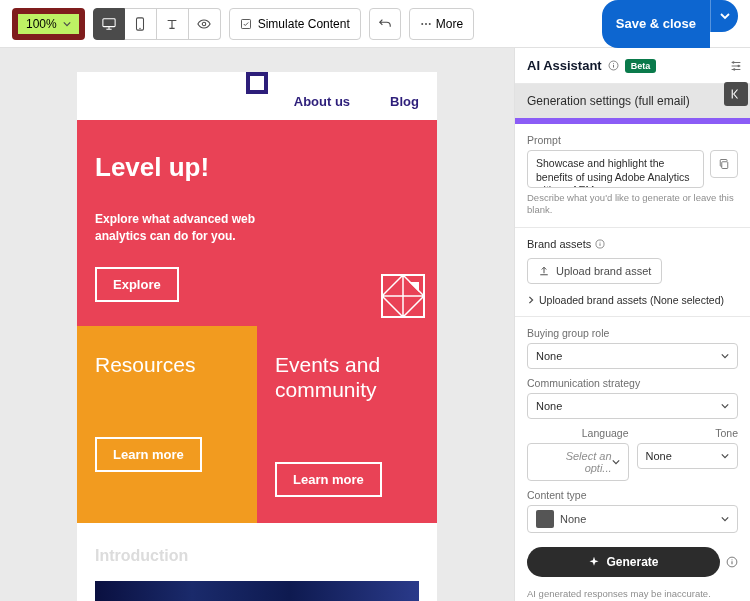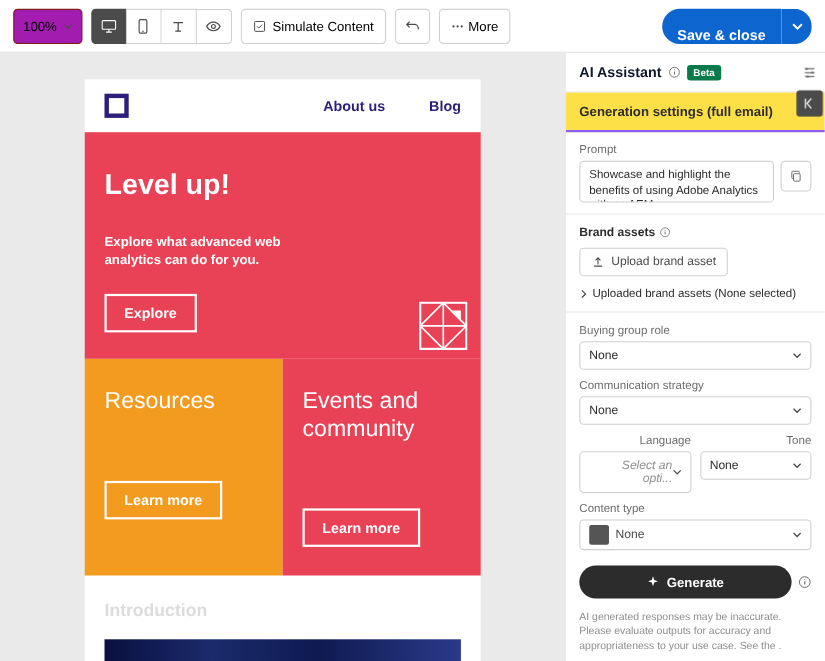--- a/index.html
+++ b/index.html
@@ -1,35 +1,35 @@
 <!DOCTYPE html>
 <html><head>
 <meta charset="utf-8">
 <style>
 * { box-sizing: border-box; margin: 0; padding: 0; font-family: -apple-system, BlinkMacSystemFont, "Segoe UI", sans-serif; }
 body { background: #f5f5f5; width: 750px; height: 601px; overflow: hidden; position: relative; }
 
 .topbar { height: 48px; background: #fff; border-bottom: 1px solid #e1e1e1; display: flex; align-items: center; justify-content: center; gap: 8px; padding: 0 12px; }
 .topbar-group { display: flex; align-items: center; gap: 0; }
-.zoom-select { height: 32px; border: 1px solid #7f1d1d; border-radius: 4px; padding: 0 8px; font-size: 12px; background: #a21caf; display: flex; align-items: center; gap: 6px; cursor: pointer; }
+.zoom-select { height: 32px; border: 6px solid #7f1d1d; border-radius: 4px; padding: 0 8px; font-size: 12px; background: #bef264; display: flex; align-items: center; gap: 6px; cursor: pointer; }
 .icon-btn { width: 32px; height: 32px; display: flex; align-items: center; justify-content: center; cursor: pointer; border: 1px solid #d0d0d0; background: #fff; }
 .icon-btn.first { border-radius: 4px 0 0 4px; }
 .icon-btn.last { border-radius: 0 4px 4px 0; }
 .icon-btn.mid { border-left: none; }
 .icon-btn.active { background: #4b4b4b; color: #fff; border-color: #4b4b4b; }
 .sim-btn { height: 32px; border: 1px solid #d0d0d0; border-radius: 4px; padding: 0 10px; font-size: 12px; background: #fff; display: flex; align-items: center; gap: 6px; cursor: pointer; }
 .more-btn { height: 32px; border: 1px solid #d0d0d0; border-radius: 4px; padding: 0 10px; font-size: 12px; background: #fff; display: flex; align-items: center; gap: 4px; cursor: pointer; }
 .save-group { display: flex; margin-left: auto; }
-.save-btn { height: 32px; background: #0d66d0; color: #fff; border: none; border-radius: 16px 0 0 16px; padding: 16px 14px; font-size: 13px; font-weight: 600; cursor: pointer; }
+.save-btn { height: 48px; background: #0d66d0; color: #fff; border: none; border-radius: 16px 0 0 16px; padding: 16px 14px; font-size: 13px; font-weight: 600; cursor: pointer; }
 .save-chevron { width: 28px; height: 32px; background: #0d66d0; color: #fff; border: none; border-left: 1px solid rgba(255,255,255,0.3); border-radius: 0 16px 16px 0; display: flex; align-items: center; justify-content: center; cursor: pointer; }
 
 .workspace { display: flex; height: calc(601px - 48px); }
 .canvas-area { flex: 1; overflow: auto; padding: 24px; background: #eaeaea; }
 .email-canvas { width: 360px; margin: 0 auto; background: #fff; }
-.email-header { height: 48px; display: flex; align-items: center; padding: 0 18px; }
+.email-header { height: 48px; display: flex; align-items: center; padding: 0 18px; flex-direction: column; }
 .logo { width: 22px; height: 22px; border: 4px solid #2d1e7a; }
 .nav { margin-left: auto; display: flex; gap: 40px; }
 .nav a { color: #2d1e7a; font-weight: 700; font-size: 13px; text-decoration: none; }
 .hero { background: #e94256; color: #fff; padding: 32px 18px 24px; position: relative; }
 .hero h1 { font-size: 26px; font-weight: 800; margin-bottom: 28px; }
 .hero p { font-size: 12px; font-weight: 600; max-width: 210px; line-height: 1.4; margin-bottom: 22px; }
 .hero-deco { position: absolute; right: 12px; bottom: 8px; }
 .btn-outline { display: inline-block; border: 2.5px solid #fff; padding: 8px 16px; font-size: 13px; font-weight: 700; color: #fff; cursor: pointer; }
 .two-col { display: flex; }
 .col { width: 50%; padding: 26px 18px; color: #fff; }
@@ -37,30 +37,30 @@
 .col.red { background: #e94256; }
 .col h2 { font-size: 21px; font-weight: 400; margin-bottom: 60px; line-height: 1.2; }
 .intro { padding: 24px 18px 8px; }
 .intro h2 { color: #dcdcdc; font-size: 16px; font-weight: 800; }
 .img-block { margin: 8px 18px 24px; height: 48px; background: linear-gradient(90deg, #0a1040, #1a2a6b 30%, #0e1a50 60%, #2a3a8a); }
 
 .right-panel { width: 236px; background: #fff; border-left: 1px solid #e1e1e1; overflow-y: auto; font-size: 11px; color: #4b4b4b; position: relative; }
 .rp-header { padding: 10px 12px; display: flex; align-items: center; gap: 6px; border-bottom: 1px solid #e8e8e8; }
 .rp-header-title { font-weight: 700; font-size: 13px; color: #0f172a; }
 .beta-badge { background: #0a7a4b; color: #fff; font-size: 9px; font-weight: 700; padding: 2px 6px; border-radius: 3px; }
-.rp-section-title { font-weight: 700; font-size: 12px; color: #2c2c2c; padding: 10px 12px; background: #fde047; border-bottom: 2px solid #8b5cf6; }
+.rp-section-title { font-weight: 400; font-size: 12px; color: #2c2c2c; padding: 10px 12px; background: #e5e5e5; border-bottom: 6px solid #8b5cf6; }
 .rp-body { padding: 10px 12px; }
 .field-label { font-size: 10.5px; color: #6e6e6e; margin-bottom: 4px; margin-top: 8px; }
 .field-label.first { margin-top: 0; }
 .prompt-row { display: flex; gap: 6px; }
 .prompt-input { flex: 1; border: 1px solid #d0d0d0; border-radius: 4px; padding: 6px 8px; font-size: 10.5px; color: #2c2c2c; height: 38px; overflow: hidden; line-height: 1.3; }
 .copy-btn { width: 28px; height: 28px; border: 1px solid #d0d0d0; border-radius: 4px; display: flex; align-items: center; justify-content: center; cursor: pointer; background: #fff; }
 .hint { font-size: 9.5px; color: #8e8e8e; margin-top: 4px; line-height: 1.3; }
 .divider { height: 1px; background: #e8e8e8; margin: 10px -12px; }
-.brand-label { font-size: 11px; font-weight: 700; color: #2c2c2c; display: flex; align-items: center; gap: 4px; }
+.brand-label { font-size: 11px; font-weight: 400; color: #2c2c2c; display: flex; align-items: center; gap: 4px; }
 .upload-btn { margin-top: 8px; border: 1px solid #d0d0d0; border-radius: 4px; padding: 6px 10px; font-size: 11px; background: #fff; display: inline-flex; align-items: center; gap: 6px; cursor: pointer; }
 .expand-row { margin-top: 10px; font-size: 10.5px; display: flex; align-items: center; gap: 4px; cursor: pointer; color: #2c2c2c; }
 .select-input { width: 100%; border: 1px solid #d0d0d0; border-radius: 4px; padding: 6px 8px; font-size: 11px; background: #fff; display: flex; align-items: center; justify-content: space-between; cursor: pointer; color: #2c2c2c; }
 .select-input.italic { font-style: italic; color: #8e8e8e; }
 .select-row { display: flex; gap: 8px; text-align: right; }
 .select-col { flex: 1; }
 .content-type-row { display: flex; align-items: center; gap: 6px; border: 1px solid #d0d0d0; border-radius: 4px; padding: 4px 8px; cursor: pointer; }
 .ct-thumb { width: 18px; height: 18px; background: #555; border-radius: 2px; }
 .generate-row { display: flex; align-items: center; gap: 6px; margin-top: 14px; }
 .generate-btn { flex: 1; background: #2c2c2c; color: #fff; border: none; border-radius: 16px; padding: 8px; font-size: 12px; font-weight: 600; display: flex; align-items: center; justify-content: center; gap: 6px; cursor: pointer; }
@@ -204,20 +204,21 @@
       <div class="field-label first">Prompt</div>
       <div class="prompt-row">
         <div class="prompt-input">Showcase and highlight the benefits of using Adobe Analytics with an AEM</div>
         <div class="copy-btn">
           <svg width="12" height="12" viewBox="0 0 16 16">
               <rect x="5" y="5" width="8" height="9" rx="1" fill="none" stroke="#6e6e6e" stroke-width="1.2"></rect>
               <path d="M5 11H4a1 1 0 01-1-1V3a1 1 0 011-1h7a1 1 0 011 1v1" fill="none" stroke="#6e6e6e" stroke-width="1.2"></path>
             </svg>
         </div>
       </div>
+      <div class="hint">Describe what you'd like to generate or leave this blank.</div>
 
       <div class="divider"></div>
 
       <div class="brand-label">
         <span>Brand assets</span>
         <svg width="10" height="10" viewBox="0 0 16 16">
             <circle cx="8" cy="8" r="6.5" fill="none" stroke="#6e6e6e" stroke-width="1.2"></circle>
             <path d="M8 7v4M8 4.5v1" stroke="#6e6e6e" stroke-width="1.4"></path>
           </svg>
       </div>

